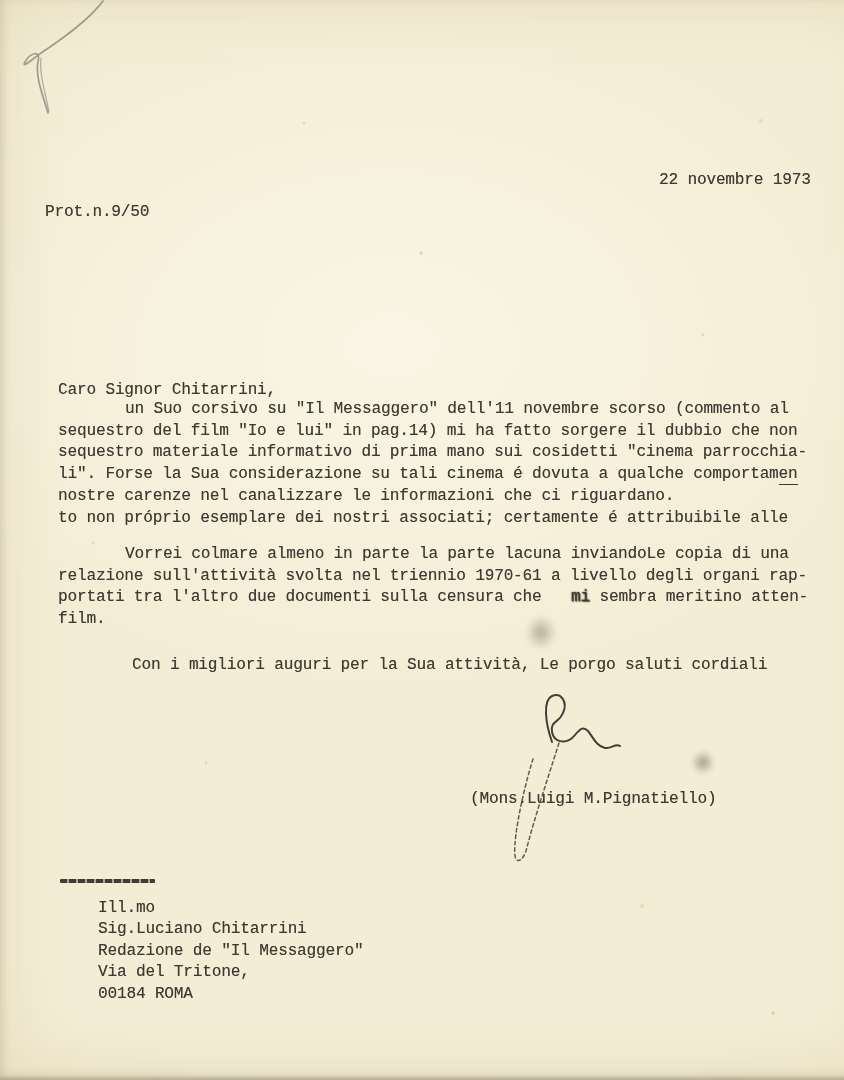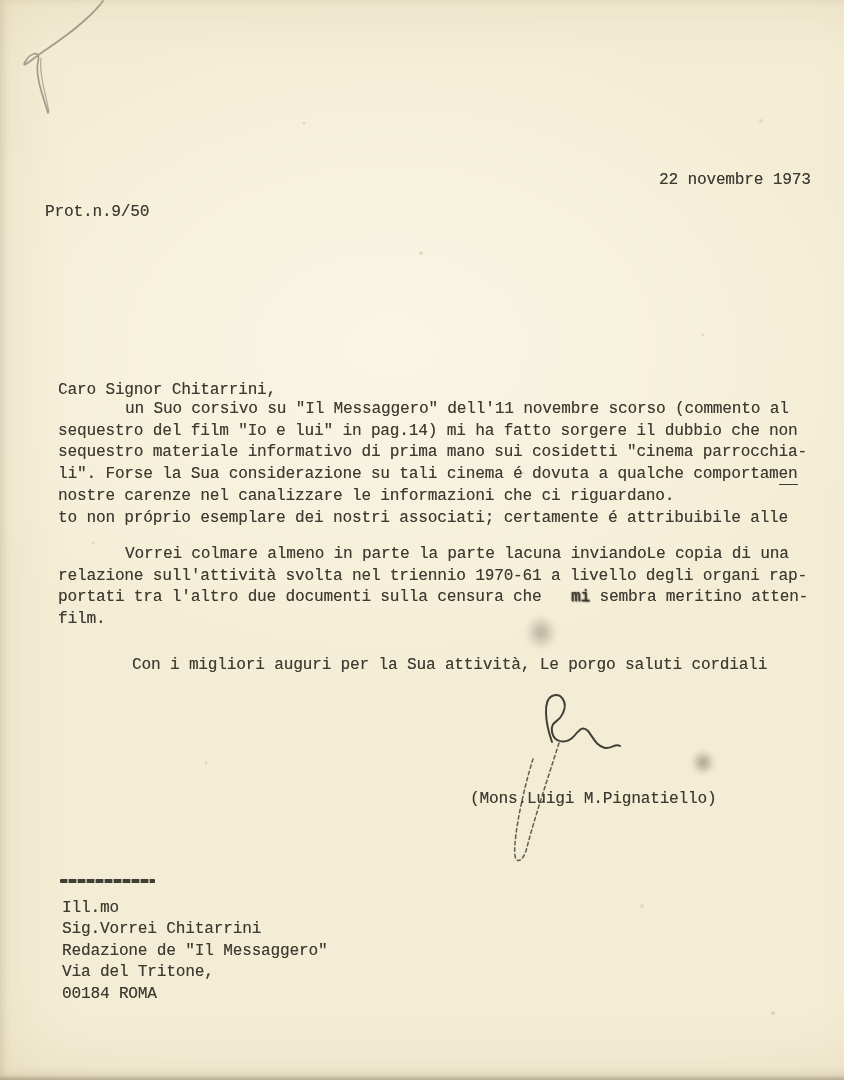--- a/index.html
+++ b/index.html
@@ -35,21 +35,21 @@
   .closing{left:68px;top:656px;text-indent:64px;}
   .mons{left:470px;top:755px;margin-top:35px;}
   .u{border-bottom:1.6px solid currentColor;padding-bottom:1px;}
   .smudge{text-shadow:0 0 1.6px rgba(45,42,35,.95), .6px .8px 1.2px rgba(45,42,35,.8);margin-left:20px;}
   .rule{
     position:absolute;left:60px;top:879px;width:95px;height:3.5px;
     background:repeating-linear-gradient(90deg,#403d35 0 7px, rgba(64,61,53,.4) 7px 9px);
     border-radius:1px;
   }
   .recipient{position:absolute;left:62px;top:898px;}
-  .recipient .line{white-space:pre;line-height:21.4px;text-shadow:0.2px 0.3px 0.6px rgba(58,54,44,.55);}
+  .recipient .line{white-space:pre;line-height:21.4px;text-shadow:0.2px 0.3px 0.6px rgba(58,54,44,.55);margin-left:36px;}
   svg.mark{position:absolute;pointer-events:none;}
   .sig{left:420px;top:685px;}
   .pencil{left:8px;top:0px;}
   .blot{position:absolute;border-radius:50%;filter:blur(2.5px);}
   .blot-paren{left:691px;top:750px;width:24px;height:25px;background:radial-gradient(rgba(62,57,45,.45),rgba(62,57,45,0) 70%);}
   .blot-mi{left:525px;top:615px;width:32px;height:35px;background:radial-gradient(rgba(75,70,57,.38),rgba(75,70,57,0) 70%);}
   .speckles{position:absolute;left:0;top:0;width:2px;height:2px;border-radius:50%;
     background:rgba(140,118,75,.0);
     box-shadow:
       420px 252px 0 1px rgba(140,118,75,.20),
@@ -104,19 +104,19 @@
     <path d="M 132 57 C 125 37, 123 15, 132 11 C 141 7, 148 17, 143 28 C 139 38, 130 36, 132 47 C 134 58, 147 60, 155 50 C 160 44, 163 41, 168 46 C 173 52, 176 61, 185 63 C 192 64, 195 58, 200 61" fill="none" stroke="#2e2b25" stroke-width="2" stroke-linecap="round" opacity="0.9"></path>
     <path d="M 139 58 C 127 96, 115 131, 106 166 C 103 174, 99 178, 96 174 C 91 166, 101 112, 113 74" fill="none" stroke="#3a372f" stroke-width="1.5" stroke-linecap="round" stroke-dasharray="3.5 3" opacity="0.8"></path>
   </svg>
 
   <div class="txt mons">(Mons.Luigi M.Pignatiello)</div>
 
   <div class="rule"></div>
 
   <div class="recipient">
     <div class="line">Ill.mo</div>
-    <div class="line">Sig.Vorrei Chitarrini</div>
+    <div class="line">Sig.Luciano Chitarrini</div>
     <div class="line">Redazione de "Il Messaggero"</div>
     <div class="line">Via del Tritone,</div>
     <div class="line">00184 ROMA</div>
   </div>
 
 </div>
 
 </body></html>

